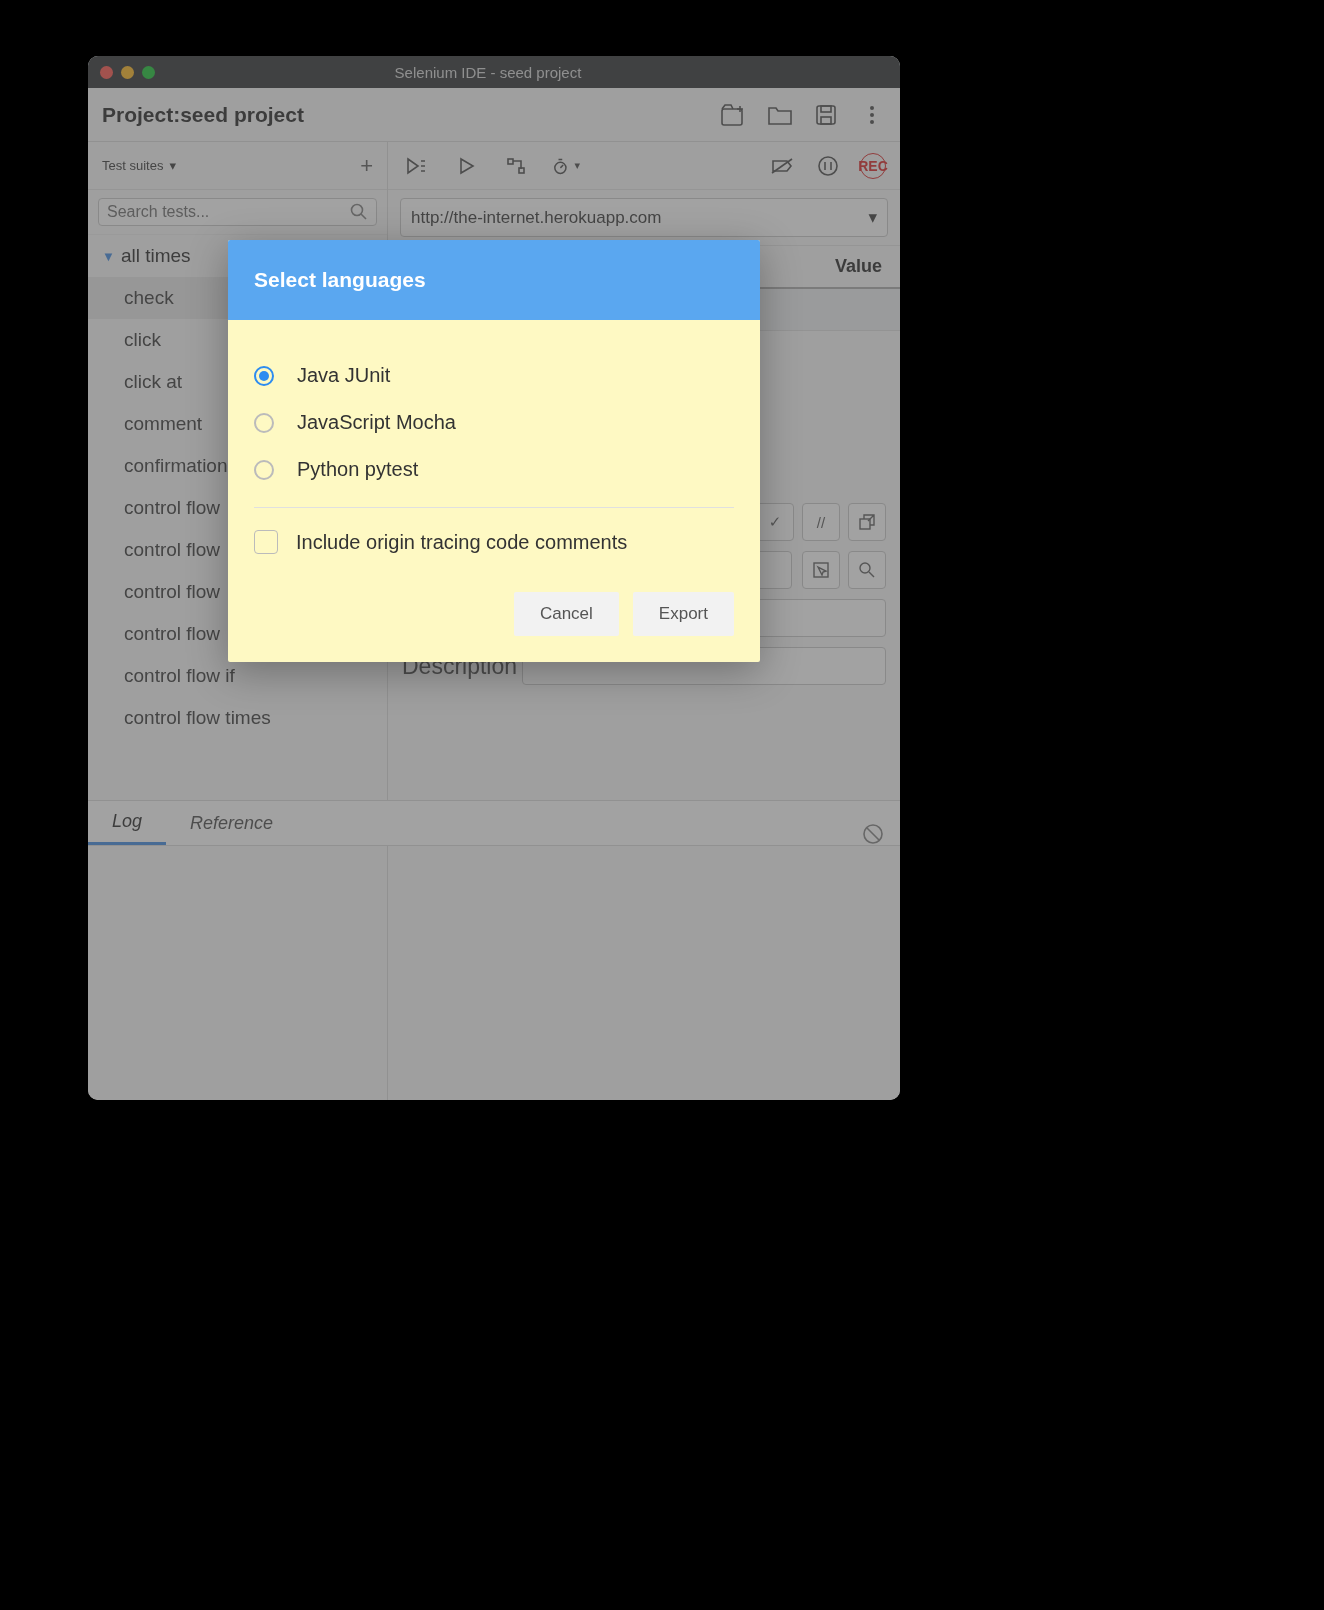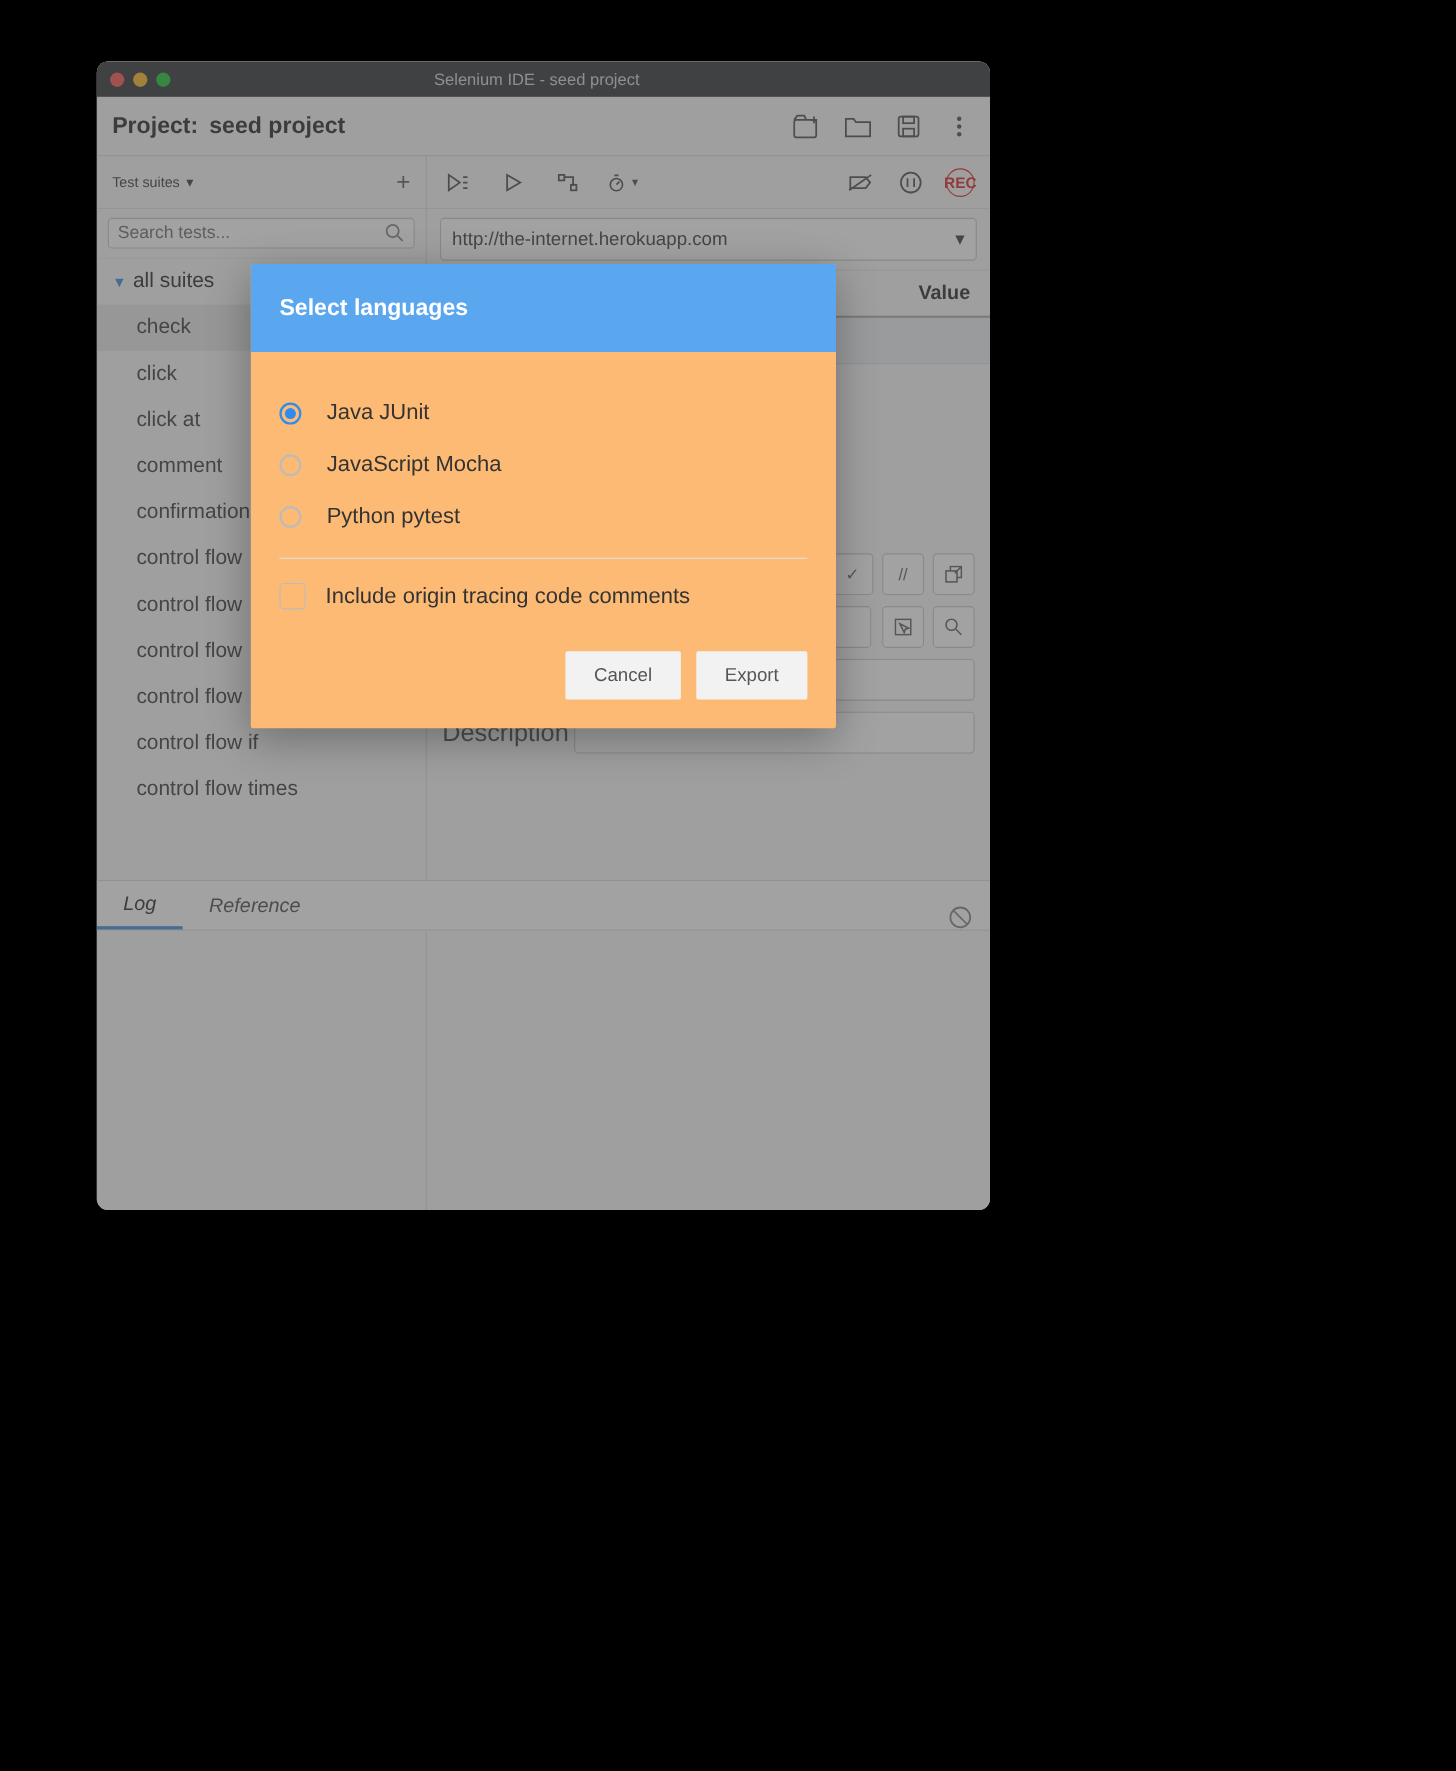--- a/index.html
+++ b/index.html
@@ -6,21 +6,21 @@
 body { background: #000; width: 1324px; height: 1610px; position: relative; }
 .window { position: absolute; left: 88px; top: 56px; width: 812px; height: 1044px; background: #f8f8f8; border-radius: 10px; overflow: hidden; box-shadow: 0 20px 60px rgba(0,0,0,0.5); }
 .titlebar { height: 32px; background: #3a3d3f; display: flex; align-items: center; padding: 0 12px; position: relative; }
 .traffic { display: flex; gap: 8px; }
 .traffic span { width: 13px; height: 13px; border-radius: 50%; display: block; }
 .tl-close { background: #ff5f57; }
 .tl-min { background: #febc2e; }
 .tl-max { background: #28c840; }
 .titlebar-title { position: absolute; left: 0; right: 12px; text-align: center; color: #d8d8d8; font-size: 15px; }
 .projectbar { height: 54px; border-bottom: 1px solid #ddd; display: flex; align-items: center; padding: 0 14px; justify-content: space-between; }
-.project-left { display: flex; align-items: baseline; gap: 10px; }
+.project-left { display: flex; align-items: baseline; }
 .project-label { font-weight: 700; font-size: 21px; color: #333; }
 .project-name { font-weight: 700; font-size: 21px; color: #333; }
 .project-icons { display: flex; gap: 18px; align-items: center; }
 .icon-btn { width: 28px; height: 28px; display: flex; align-items: center; justify-content: center; cursor: pointer; color: #555; }
 .content { display: flex; height: calc(100% - 86px); }
 .sidebar { width: 300px; border-right: 1px solid #ddd; display: flex; flex-direction: column; }
 .suites-header { height: 48px; display: flex; align-items: center; justify-content: space-between; padding: 0 14px; border-bottom: 1px solid #e5e5e5; }
 .suites-label { font-size: 13px; color: #444; display: flex; align-items: center; gap: 6px; }
 .plus { font-size: 22px; color: #666; cursor: pointer; }
 .search-wrap { padding: 8px 10px; border-bottom: 1px solid #eee; }
@@ -45,21 +45,21 @@
 .detail-row { display: flex; align-items: center; margin-bottom: 10px; gap: 10px; }
 .detail-label { width: 110px; font-size: 23px; color: #555; }
 .detail-input { flex: 1; border: 1px solid #ccc; border-radius: 4px; height: 38px; background: #fff; }
 .detail-icons { display: flex; gap: 8px; }
 .mini-btn { width: 38px; height: 38px; border: 1px solid #ccc; border-radius: 4px; display: flex; align-items: center; justify-content: center; color: #666; font-size: 15px; background: #fff; }
 .bottom-tabs { position: absolute; bottom: 254px; left: 0; right: 0; height: 46px; border-top: 1px solid #ddd; border-bottom: 1px solid #ddd; display: flex; align-items: flex-end; background: #fff; font-style: italic; }
 .btab { padding: 0 24px; height: 100%; display: flex; align-items: center; font-size: 18px; color: #555; cursor: pointer; }
 .btab.active { border-bottom: 3px solid #4a90e2; color: #333; }
 .btab-right { margin-left: auto; padding-right: 16px; color: #888; }
 .overlay { position: absolute; inset: 0; background: rgba(70,70,70,0.5); display: flex; align-items: flex-start; justify-content: center; border-radius: 10px; }
-.modal { margin-top: 184px; width: 532px; background: #fdba74; border-radius: 2px; box-shadow: 0 10px 40px rgba(0,0,0,0.3); overflow: hidden; }
+.modal { margin-top: 184px; width: 532px; background: #fef9c3; border-radius: 2px; box-shadow: 0 10px 40px rgba(0,0,0,0.3); overflow: hidden; }
 .modal-header { background: #5aa7f0; color: #fff; padding: 28px 26px; font-size: 21px; font-weight: 700; }
 .modal-body { padding: 32px 26px 12px; }
 .radio-row { display: flex; align-items: center; gap: 23px; padding: 12px 0; cursor: pointer; }
 .radio { width: 20px; height: 20px; border: 2px solid #bbb; border-radius: 50%; display: flex; align-items: center; justify-content: center; }
 .radio.checked { border-color: #2d8cf0; }
 .radio.checked::after { content: ""; width: 10px; height: 10px; background: #2d8cf0; border-radius: 50%; }
 .radio-label { font-size: 20px; color: #333; }
 .divider { border-top: 1px solid #e0e0e0; margin: 14px 0; }
 .check-row { display: flex; align-items: center; gap: 18px; padding: 8px 0; }
 .checkbox { width: 24px; height: 24px; border: 1.5px solid #bbb; border-radius: 4px; }
@@ -131,21 +131,21 @@
             <svg width="18" height="18" viewBox="0 0 18 18" fill="none" stroke="#888" stroke-width="1.6">
                 <circle cx="7" cy="7" r="5.5"></circle>
                 <path d="M11 11l5 5"></path>
               </svg>
           </span>
         </div>
       </div>
       <div class="tests-list">
         <div class="group-header">
           <span class="caret-down">▼</span>
-          <span>all suites</span>
+          <span>all times</span>
         </div>
         <div class="test-item selected">check</div>
         <div class="test-item">click</div>
         <div class="test-item">click at</div>
         <div class="test-item">comment</div>
         <div class="test-item">confirmation</div>
         <div class="test-item">control flow</div>
         <div class="test-item">control flow</div>
         <div class="test-item">control flow</div>
         <div class="test-item">control flow</div>

